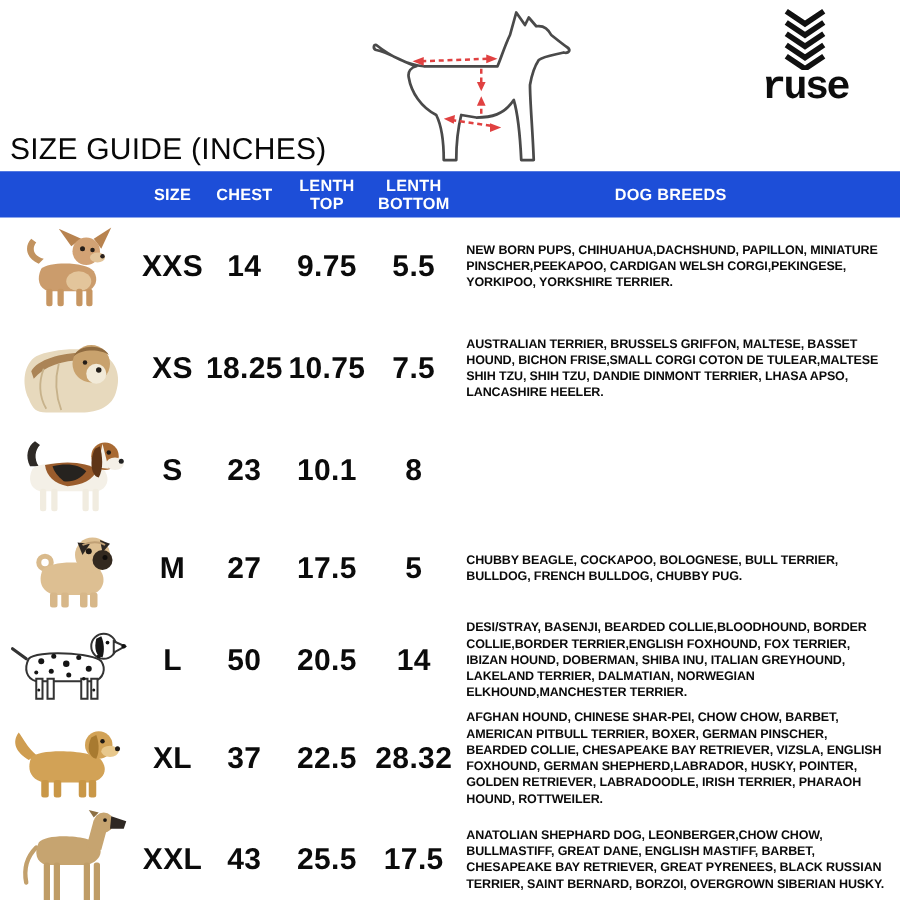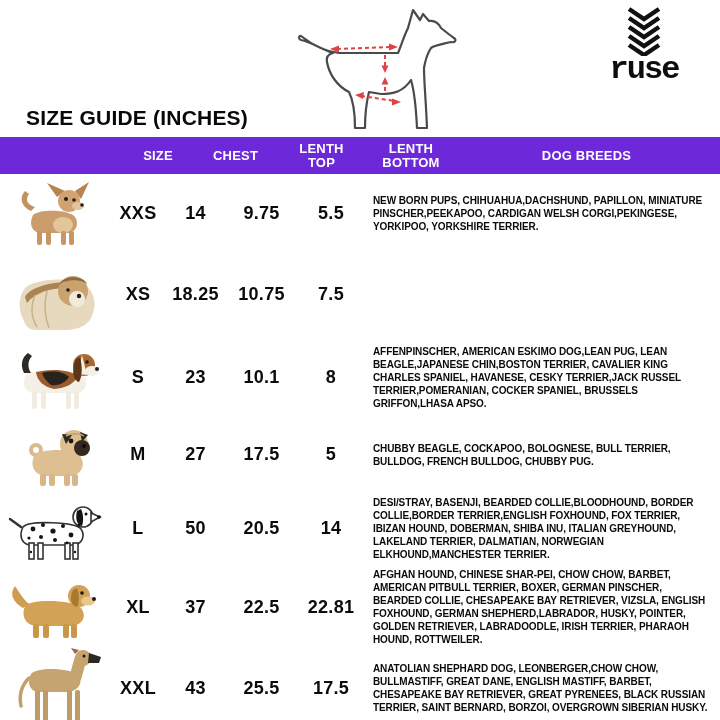--- a/index.html
+++ b/index.html
@@ -5,38 +5,38 @@
   html,body{margin:0;padding:0;background:#fff;}
   .page{position:relative;width:720px;height:720px;background:#fff;overflow:hidden;
         font-family:"Liberation Sans",sans-serif;color:#0b0b0b;}
 
   
   .diagram{position:absolute;left:281px;top:2px;}
   .logo{position:absolute;right:14px;top:6px;width:124px;text-align:center;}
   .logo-mark{display:block;margin:0 auto;}
   .logo-word{font-family:"Liberation Mono",monospace;font-size:32px;font-weight:700;
              letter-spacing:-2px;line-height:0.85;color:#0d0d0d;}
-  .title{position:absolute;left:26px;top:106px;font-size:21px;font-weight:bold;
+  .title{position:absolute;left:8px;top:106px;font-size:24px;font-weight:normal;
          letter-spacing:0.2px;color:#080808;}
 
   
   .table{position:absolute;left:0;top:137px;width:720px;}
   .grid{display:grid;grid-template-columns:113px 50px 65px 67px 72px 1fr;align-items:center;}
-  .header-bar{background:#6d28d9;height:37px;color:#fff;gap:20px;}
+  .header-bar{background:#1d4ed8;height:37px;color:#fff;}
   .hcell{text-align:center;font-weight:bold;font-size:13px;line-height:1.07;letter-spacing:0.2px;}
   .hcell-breeds{padding-right:14px;}
   .rows .row:nth-of-type(1){height:79px;}
   .rows .row:nth-of-type(2){height:83px;}
   .rows .row:nth-of-type(3){height:82px;}
   .rows .row:nth-of-type(4){height:73px;}
   .rows .row:nth-of-type(5){height:75px;}
   .rows .row:nth-of-type(6){height:82px;}
   .rows .row:nth-of-type(7){height:71px;}
   .cell-img{display:flex;justify-content:center;align-items:center;}
-  .cell-num{text-align:center;font-weight:bold;font-size:18px;letter-spacing:0.3px;}
+  .cell-num{text-align:center;font-weight:bold;font-size:24px;letter-spacing:0.3px;}
   .cell-breeds{font-size:10px;font-weight:bold;line-height:13px;letter-spacing:-0.1px;
                padding:0 12px 0 6px;color:#0a0a0a;}
 </style>
 </head>
 <body>
 
 <div class="page">
 
   <div class="diagram">
     <svg width="200" height="133" viewBox="0 0 200 133">
@@ -129,20 +129,21 @@
             <path d="M48,28 C52,18 72,18 76,27 C70,22 54,22 48,28 Z" fill="#8f6b40"></path>
             <circle cx="66" cy="42" r="8" fill="#f2ead8"></circle>
             <circle cx="68" cy="39" r="2.2" fill="#25201b"></circle>
             <circle cx="57" cy="33" r="1.8" fill="#241d18"></circle>
           </svg>
         </div>
         <div class="cell-num">XS</div>
         <div class="cell-num">18.25</div>
         <div class="cell-num">10.75</div>
         <div class="cell-num">7.5</div>
+        <div class="cell-breeds">AUSTRALIAN TERRIER, BRUSSELS GRIFFON, MALTESE, BASSET HOUND, BICHON FRISE,SMALL CORGI COTON DE TULEAR,MALTESE SHIH TZU, SHIH TZU, DANDIE DINMONT TERRIER, LHASA APSO, LANCASHIRE HEELER.</div>
       </div>
 
       <div class="grid row">
         <div class="cell-img">
           <svg width="98" height="72" viewBox="0 0 98 72">
             <path d="M16,32 C12,24 14,16 20,12 L24,15 C20,19 19,26 23,32 Z" fill="#2e2a26"></path>
             <path d="M18,34 C14,42 16,50 24,52 L70,52 C78,50 80,42 76,36 C70,29 24,27 18,34 Z" fill="#f4f0e7"></path>
             <path d="M28,31 C46,27 62,29 70,35 C66,43 58,47 46,48 C36,46 29,40 28,31 Z" fill="#9a5c2c"></path>
             <path d="M34,32 C46,29 56,31 61,36 C57,42 50,45 43,44 C38,40 35,36 34,32 Z" fill="#26231f"></path>
             <g fill="#f1ece0">
@@ -156,21 +157,20 @@
             <ellipse cx="84" cy="30" rx="7" ry="5" fill="#f4f0e7"></ellipse>
             <circle cx="89" cy="28" r="2" fill="#222222"></circle>
             <path d="M68,18 C63,28 65,40 71,41 C75,34 74,24 72,16 Z" fill="#5f3517"></path>
             <circle cx="79" cy="21" r="1.8" fill="#1e1a16"></circle>
           </svg>
         </div>
         <div class="cell-num">S</div>
         <div class="cell-num">23</div>
         <div class="cell-num">10.1</div>
         <div class="cell-num">8</div>
-        <div class="cell-breeds">AFFENPINSCHER, AMERICAN ESKIMO DOG,LEAN PUG, LEAN BEAGLE,JAPANESE CHIN,BOSTON TERRIER, CAVALIER KING CHARLES SPANIEL, HAVANESE, CESKY TERRIER,JACK RUSSEL TERRIER,POMERANIAN, COCKER SPANIEL, BRUSSELS GRIFFON,LHASA APSO.</div>
       </div>
 
       <div class="grid row">
         <div class="cell-img">
           <svg width="86" height="66" viewBox="0 0 86 66">
             <circle cx="22" cy="28" r="5" fill="none" stroke="#d9ba8c" stroke-width="4"></circle>
             <path d="M20,34 C16,44 20,52 30,54 L58,54 C68,52 72,42 66,34 C60,26 26,26 20,34 Z" fill="#ddbf92"></path>
             <g fill="#d7b789">
                 <rect x="26" y="52" width="6" height="12" rx="2"></rect>
                 <rect x="35" y="52" width="6" height="12" rx="2"></rect>
@@ -246,21 +246,21 @@
             <circle cx="72" cy="22" r="11" fill="#d2a256"></circle>
             <ellipse cx="81" cy="27" rx="7" ry="4.5" fill="#e8c88c"></ellipse>
             <circle cx="87" cy="25" r="2" fill="#221c16"></circle>
             <path d="M66,16 C62,24 64,32 70,33 C73,27 72,19 70,14 Z" fill="#a87a30"></path>
             <circle cx="75" cy="19" r="1.8" fill="#1e1813"></circle>
           </svg>
         </div>
         <div class="cell-num">XL</div>
         <div class="cell-num">37</div>
         <div class="cell-num">22.5</div>
-        <div class="cell-num">22.81</div>
+        <div class="cell-num">28.32</div>
         <div class="cell-breeds">AFGHAN HOUND, CHINESE SHAR-PEI, CHOW CHOW, BARBET, AMERICAN PITBULL TERRIER, BOXER, GERMAN PINSCHER, BEARDED COLLIE, CHESAPEAKE BAY RETRIEVER, VIZSLA, ENGLISH FOXHOUND, GERMAN SHEPHERD,LABRADOR, HUSKY, POINTER, GOLDEN RETRIEVER, LABRADOODLE, IRISH TERRIER, PHARAOH HOUND, ROTTWEILER.</div>
       </div>
 
       <div class="grid row">
         <div class="cell-img">
           <svg width="92" height="80" viewBox="0 0 92 80">
             <path d="M18,30 C10,38 8,48 10,58" stroke="#c2a06c" stroke-width="3.5" stroke-linecap="round" fill="none"></path>
             <path d="M20,26 C16,34 18,42 26,44 L58,44 C68,42 72,34 68,28 C62,20 26,18 20,26 Z" fill="#c6a470"></path>
             <path d="M58,30 L64,8 L76,10 L70,32 Z" fill="#c6a470"></path>
             <g fill="#bf9c66">

